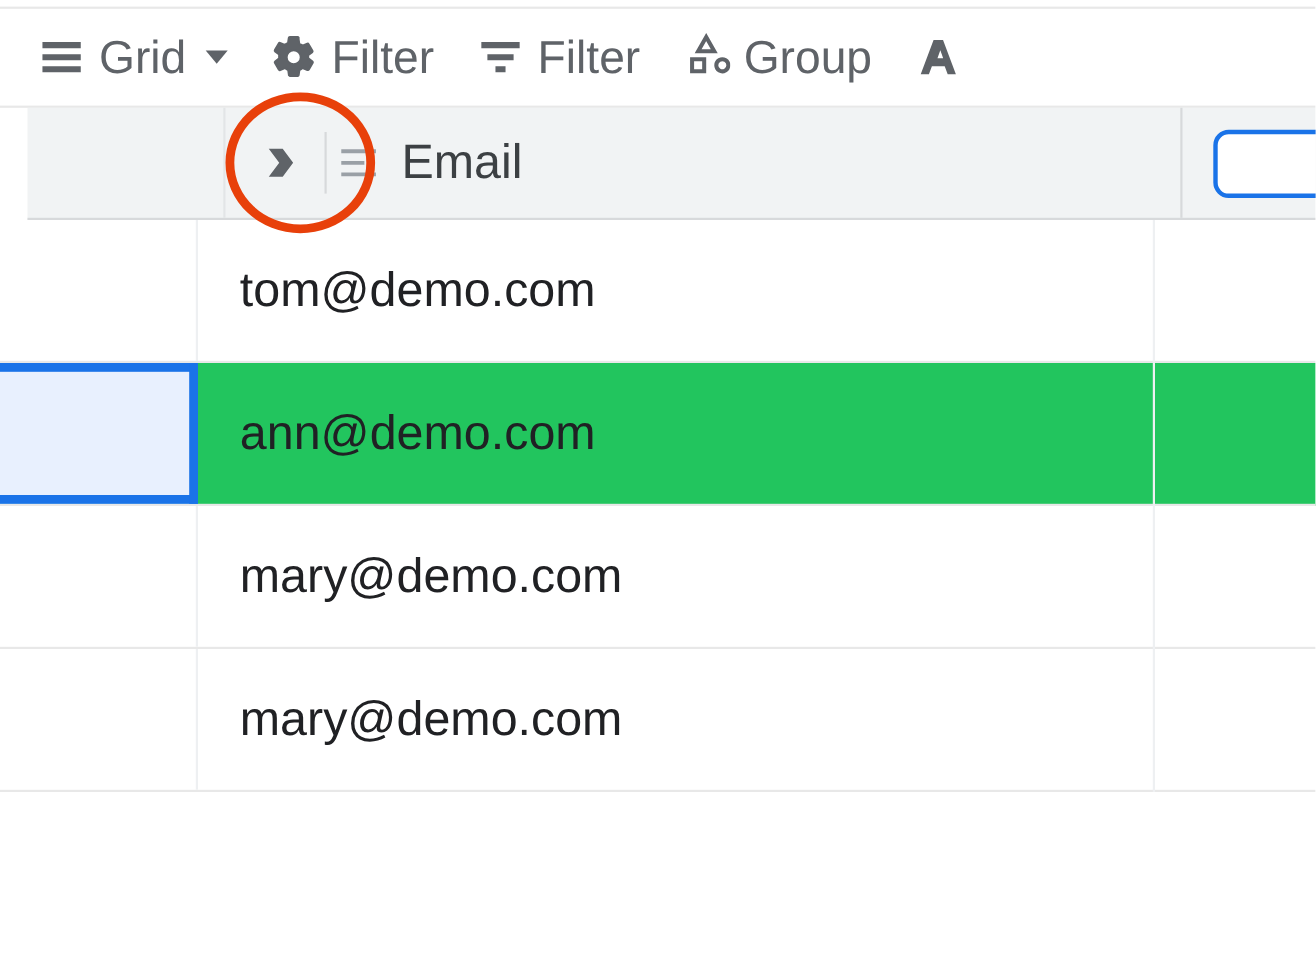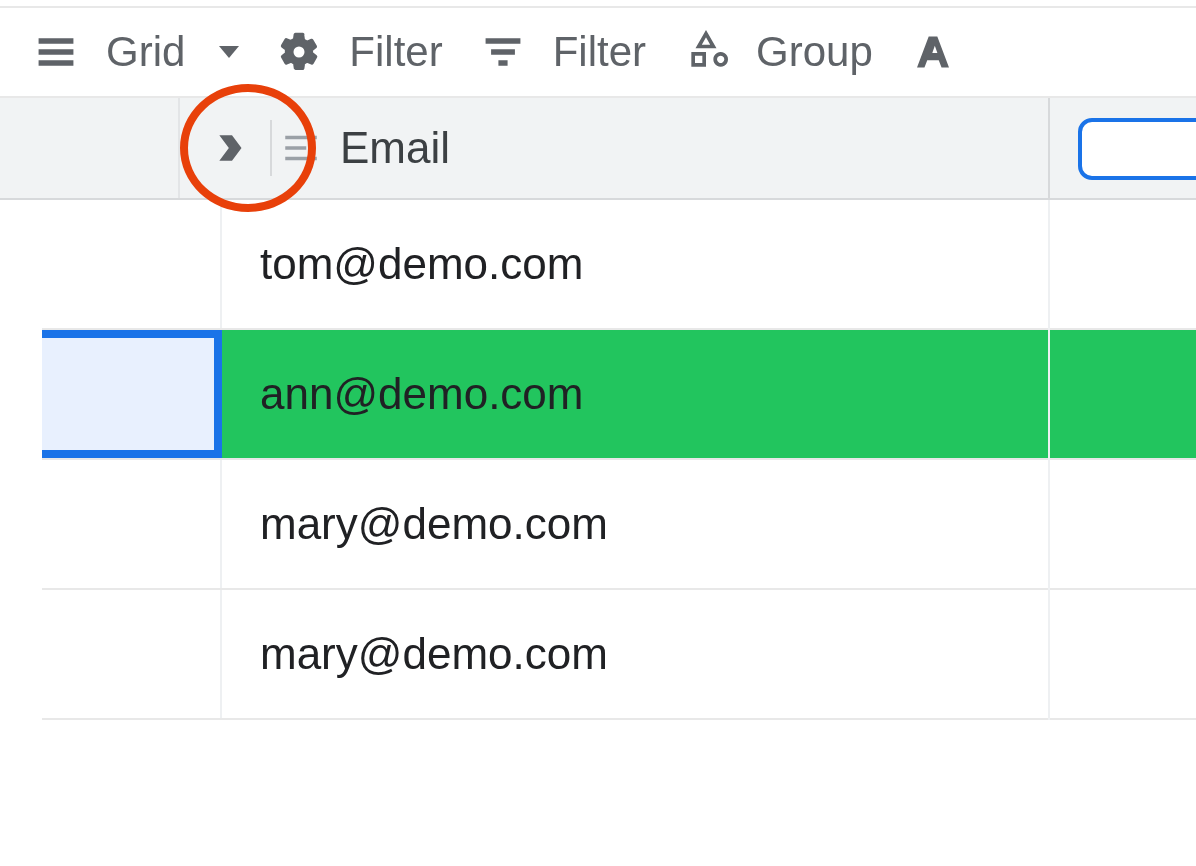--- a/index.html
+++ b/index.html
@@ -22,21 +22,21 @@
       display: flex;
       align-items: center;
       height: 90px;
       padding-left: 20px;
       border-bottom: 2px solid #e8e8e8;
       gap: 10px;
     }
     .toolbar-item {
       display: flex;
       align-items: center;
-      gap: 28px;
+      gap: 12px;
       padding: 6px 14px;
       color: #5f6368;
       font-size: 42px;
       cursor: pointer;
     }
     .toolbar-icon {
       width: 44px;
       height: 44px;
       display: flex;
       align-items: center;
@@ -57,20 +57,21 @@
       border-top: 12px solid #5f6368;
       margin-left: 6px;
     }
     .header-row {
       display: flex;
       height: 102px;
       background: #f1f3f4;
       border-bottom: 2px solid #d7d9db;
       align-items: flex-start;
       position: relative;
+      margin-left: 25px;
     }
     .left-gutter {
       width: 180px;
       height: 100%;
       border-right: 2px solid #e3e5e7;
       flex-shrink: 0;
     }
     .header-cell {
       display: flex;
       align-items: center;
@@ -145,21 +146,20 @@
       border: 4px solid #1a73e8;
       border-top-left-radius: 14px;
       border-bottom-left-radius: 14px;
       background: #fff;
     }
     .data-row {
       display: flex;
       height: 130px;
       border-bottom: 2px solid #e8e8e8;
       align-items: center;
-      margin-left: 42px;
     }
     .row-left {
       width: 180px;
       height: 100%;
       border-right: 2px solid #eef0f2;
       flex-shrink: 0;
     }
     .row-cell {
       flex: 1;
       padding-left: 38px;

